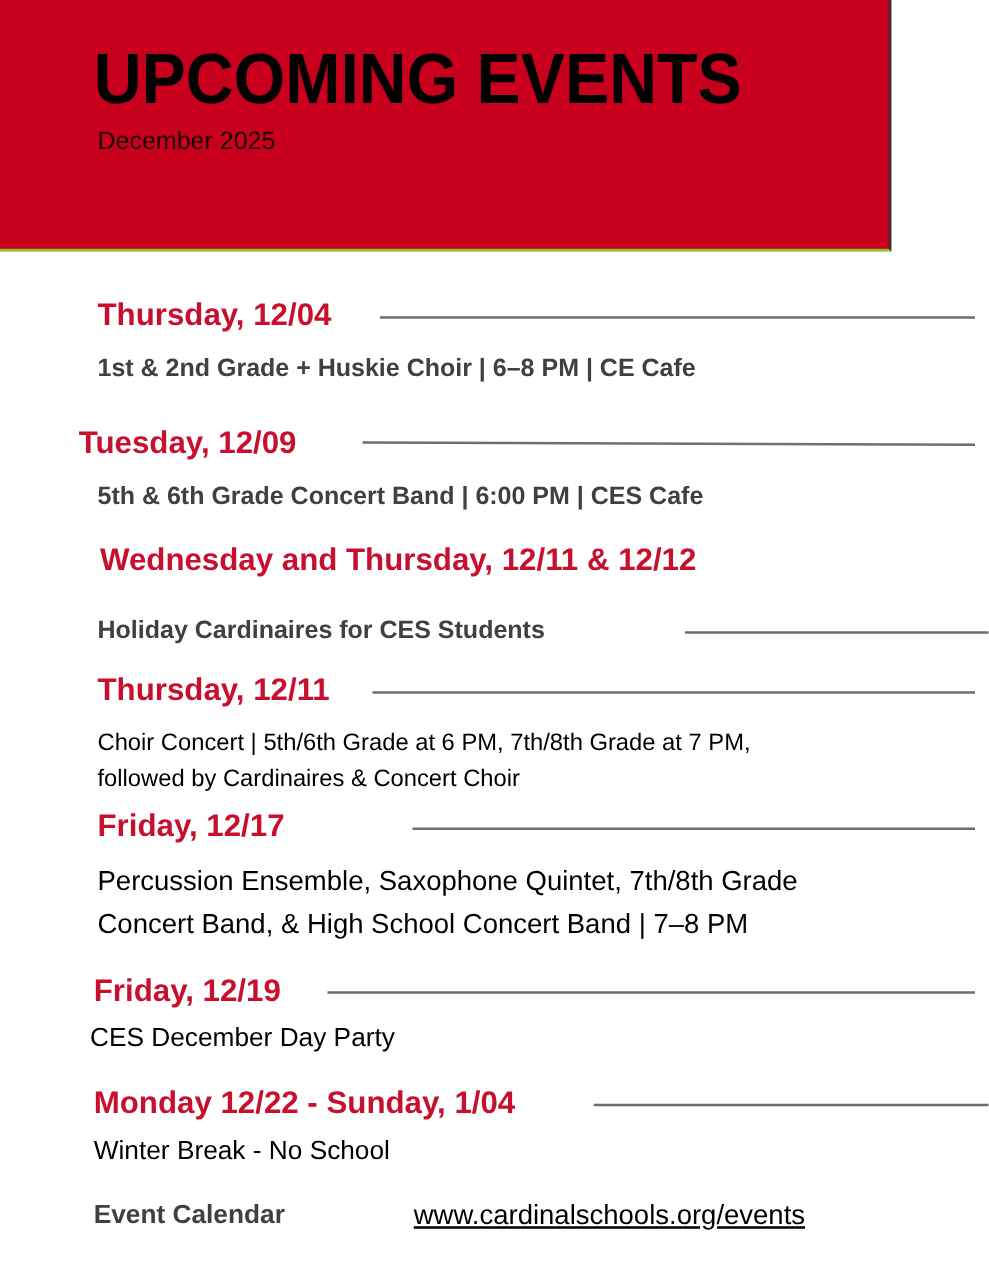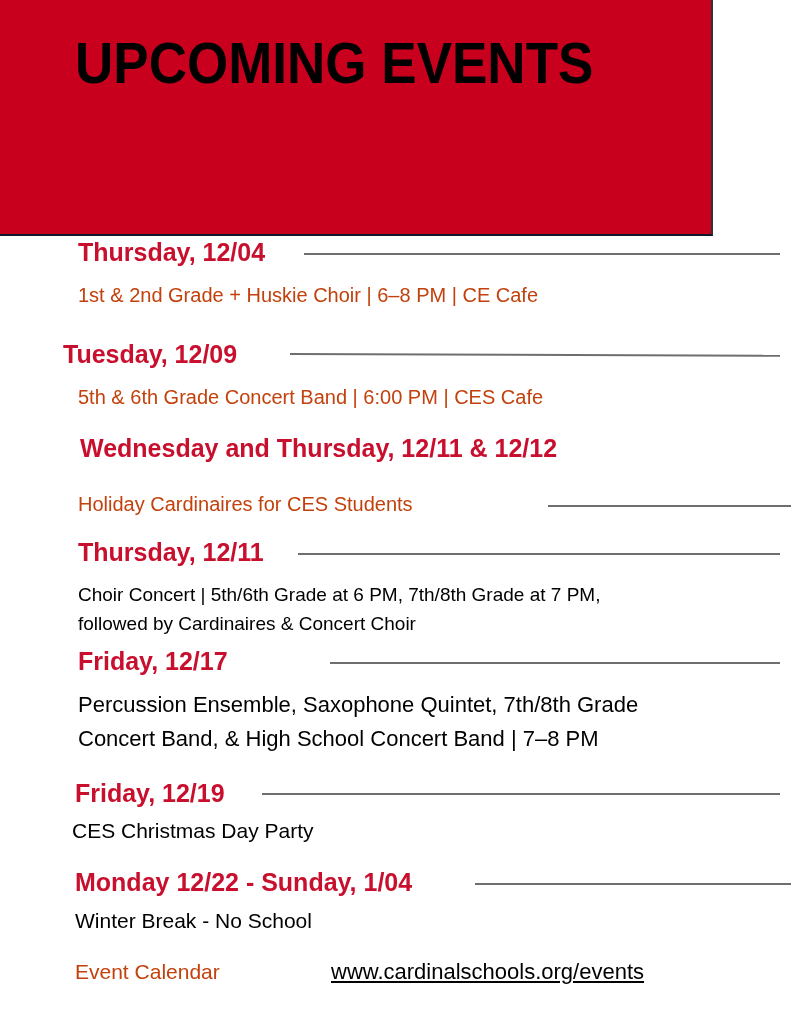--- a/index.html
+++ b/index.html
@@ -2,50 +2,51 @@
 <html><head>
 <meta charset="utf-8">
 <style>
   html, body { margin: 0; padding: 0; }
   body {
     width: 791px; height: 1024px; position: relative; overflow: hidden;
     background: #ffffff;
     font-family: "Liberation Sans", "DejaVu Sans", sans-serif;
   }
   .banner {
-    position: absolute; left: 0; top: 0; width: 713px; height: 236px;
+    position: absolute; left: 0; top: 0; width: 713px; height: 201px;
     background: #c8001e;
-    border-right: 2px solid #333; border-bottom: 2px solid #0f172a;
+    border-right: 2px solid #333; border-bottom: 2px solid #84cc16;
     box-sizing: border-box;
   }
   .banner-title {
     position: absolute; left: 75px; top: 30px;
     font-size: 57px; font-weight: bold; color: #000; letter-spacing: 0px;
     white-space: nowrap;
     transform: scaleX(0.93); transform-origin: left top;
   }
   .banner-sub {
     position: absolute; left: 78px; top: 102px;
     font-size: 20px; color: #1a0000; white-space: nowrap;
   }
   .abs { position: absolute; white-space: nowrap; }
   .date {
     font-size: 25px; font-weight: bold; color: #c8102e;
   }
-  .desc-bold { font-size: 20px; font-weight: normal; color: #c2410c; }
+  .desc-bold { font-size: 20px; font-weight: bold; color: #404040; }
   .desc { font-size: 19px; color: #000; }
   .desc-lg { font-size: 22px; color: #000; line-height: 34px; }
   .rule { position: absolute; height: 2px; background: #6e6e6e; }
   .link { text-decoration: underline; color: #000; }
 </style>
 </head>
 <body>
 
 <div class="banner">
   <div class="banner-title">UPCOMING EVENTS</div>
+  <div class="banner-sub">December 2025</div>
 </div>
 
 <div class="abs date" style="left:78px; top:238px;">Thursday, 12/04</div>
 <div class="rule" style="left:304px; width:476px; top:253px;"></div>
 <div class="abs desc-bold" style="left:78px; top:284px;">1st &amp; 2nd Grade + Huskie Choir | 6–8 PM | CE Cafe</div>
 
 <div class="abs date" style="left:63px; top:340px;">Tuesday, 12/09</div>
 <div class="rule" style="left:290px; width:490px; top:353px; transform:rotate(0.2deg); transform-origin:left;"></div>
 <div class="abs desc-bold" style="left:78px; top:386px;">5th &amp; 6th Grade Concert Band | 6:00 PM | CES Cafe</div>
 
@@ -58,20 +59,20 @@
 <div class="abs desc" style="left:78px; top:584px;">Choir Concert | 5th/6th Grade at 6 PM, 7th/8th Grade at 7 PM,</div>
 <div class="abs desc" style="left:78px; top:613px;">followed by Cardinaires &amp; Concert Choir</div>
 
 <div class="abs date" style="left:78px; top:647px;">Friday, 12/17</div>
 <div class="rule" style="left:330px; width:450px; top:662px;"></div>
 <div class="abs desc-lg" style="left:78px; top:688px;">Percussion Ensemble, Saxophone Quintet, 7th/8th Grade</div>
 <div class="abs desc-lg" style="left:78px; top:722px;">Concert Band, &amp; High School Concert Band | 7–8 PM</div>
 
 <div class="abs date" style="left:75px; top:779px;">Friday, 12/19</div>
 <div class="rule" style="left:262px; width:518px; top:793px;"></div>
-<div class="abs desc" style="left:72px; top:819px; font-size:21px;">CES Christmas Day Party</div>
+<div class="abs desc" style="left:72px; top:819px; font-size:21px;">CES December Day Party</div>
 
 <div class="abs date" style="left:75px; top:868px;">Monday 12/22 - Sunday, 1/04</div>
 <div class="rule" style="left:475px; width:316px; top:883px;"></div>
 <div class="abs desc" style="left:75px; top:909px; font-size:21px;">Winter Break - No School</div>
 
 <div class="abs desc-bold" style="left:75px; top:960px; font-size:21px;">Event Calendar</div>
 <a class="abs desc link" style="left:331px; top:959px; font-size:22px;">www.cardinalschools.org/events</a>
 
 </body></html>

